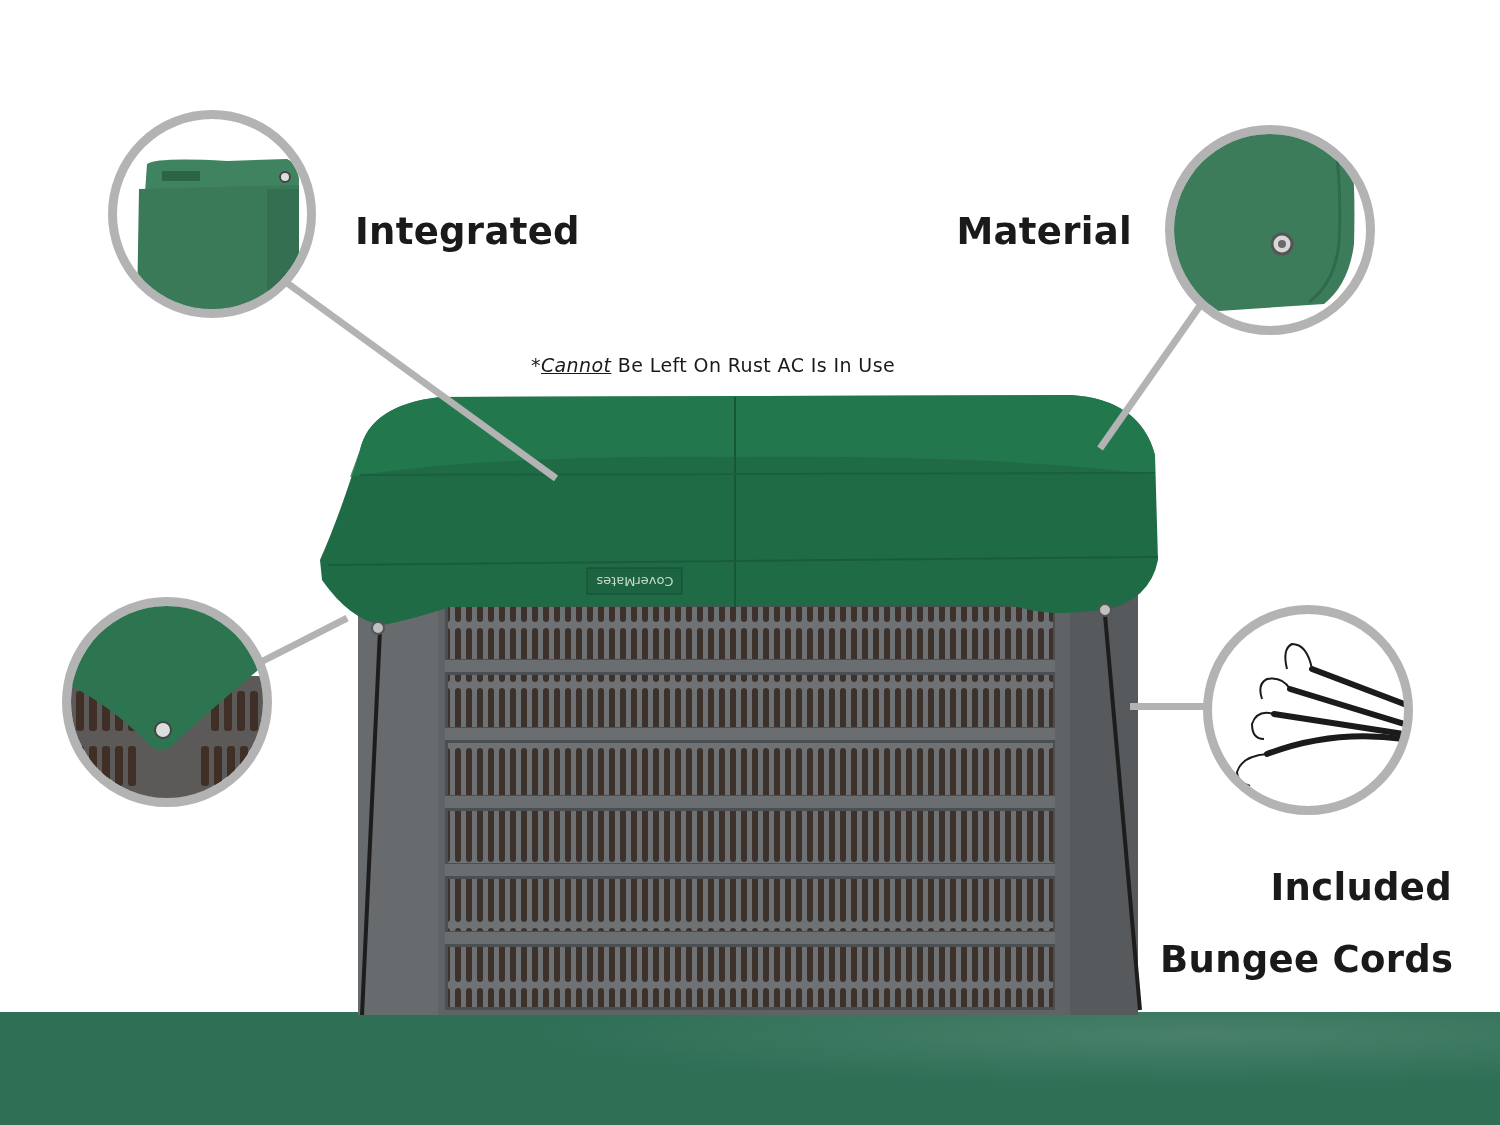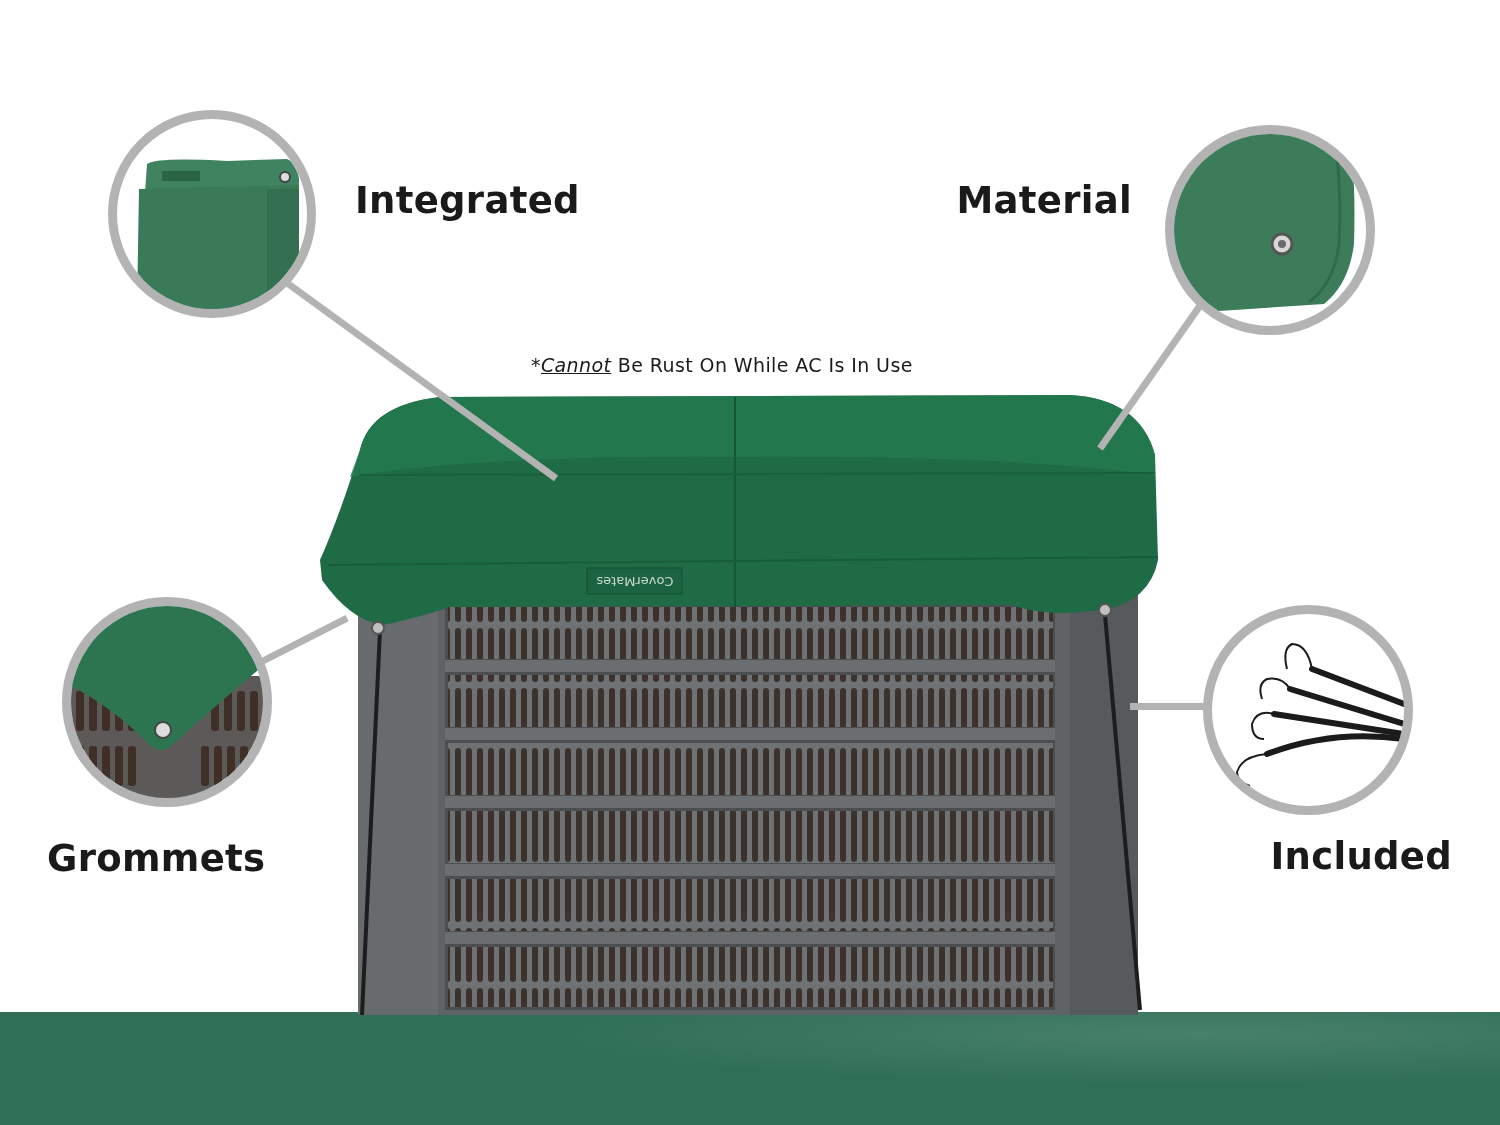--- a/index.html
+++ b/index.html
@@ -1,19 +1,19 @@
 <!DOCTYPE html>
 <html><head>
 <meta charset="utf-8">
 <style>
   html,body{margin:0;padding:0;}
   body{width:1500px;height:1125px;position:relative;overflow:hidden;background:#ffffff;font-family:"DejaVu Sans","Liberation Sans",sans-serif;}
   .abs{position:absolute;}
   .feat{font-weight:bold;font-size:37px;line-height:41px;color:#1a1a1a;letter-spacing:0.3px;}
-  .feat div{white-space:nowrap;}
+  .feat div{white-space:nowrap;margin-top:31px;}
   .right{text-align:right;}
   .center{text-align:right;}
   .note{font-size:19px;color:#1a1a1a;letter-spacing:0.4px;white-space:nowrap;}
   .note u{text-decoration:underline;font-style:italic;}
   .circle{border-radius:50%;border:9px solid #b3b3b3;overflow:hidden;background:#fff;box-sizing:border-box;}
   .leader{background:#b3b3b3;height:7px;transform-origin:0 50%;}
   .floor{background:#2f6f56;background-image:radial-gradient(ellipse at 80% 20%,rgba(255,255,255,0.12),rgba(255,255,255,0) 40%);}
 </style>
 </head>
 <body>
@@ -66,21 +66,21 @@
   <line x1="18" y1="180" x2="848" y2="172" stroke="#195c3c" stroke-width="2"></line>
 
   <rect x="277" y="183" width="95" height="26" fill="#1c6342" stroke="#154d33" stroke-width="1"></rect>
   <text x="325" y="200" fill="#c9d8cf" font-size="13" text-anchor="middle" transform="rotate(180 325 196)" font-family="DejaVu Sans, sans-serif">CoverMates</text>
 
   <circle cx="68" cy="243" r="6" fill="#c0c0c0" stroke="#555" stroke-width="2"></circle>
   <circle cx="795" cy="225" r="6" fill="#c0c0c0" stroke="#555" stroke-width="2"></circle>
 </svg>
 
 <div class="abs note" style="left:531px;top:354px;">
-  <span>*</span><u>Cannot</u><span> Be Rust On While AC Is In Use</span>
+  <span>*</span><u>Cannot</u><span> Be Left On Rust AC Is In Use</span>
 </div>
 
 <div class="abs leader" style="left:285px;top:278px;width:335px;transform:rotate(36deg);"></div>
 <div class="abs leader" style="left:1100px;top:445px;width:210px;transform:rotate(-55deg);"></div>
 <div class="abs leader" style="left:258px;top:660px;width:100px;transform:rotate(-27deg);"></div>
 <div class="abs leader" style="left:1130px;top:703px;width:80px;"></div>
 
 <div class="abs circle" style="left:108px;top:110px;width:208px;height:208px;">
   <svg width="190" height="190" viewBox="0 0 190 190">
     <path d="M30 45 Q40 38 110 42 L170 40 Q180 44 182 60 L180 190 L20 190 Z" fill="#3f8360"></path>
@@ -147,18 +147,18 @@
 
 <div class="abs feat" style="left:355px;top:180px;">
   <div>Integrated</div>
 </div>
 
 <div class="abs feat right" style="left:800px;top:180px;width:332px;">
   <div>Material</div>
 </div>
 
 <div class="abs feat" style="left:47px;top:838px;">
-  <div>Grommets</div>
 </div>
 
 <div class="abs feat center" style="left:1160px;top:836px;width:292px;">
   <div>Included</div>
+  <div>Bungee Cords</div>
 </div>
 
 </body></html>

